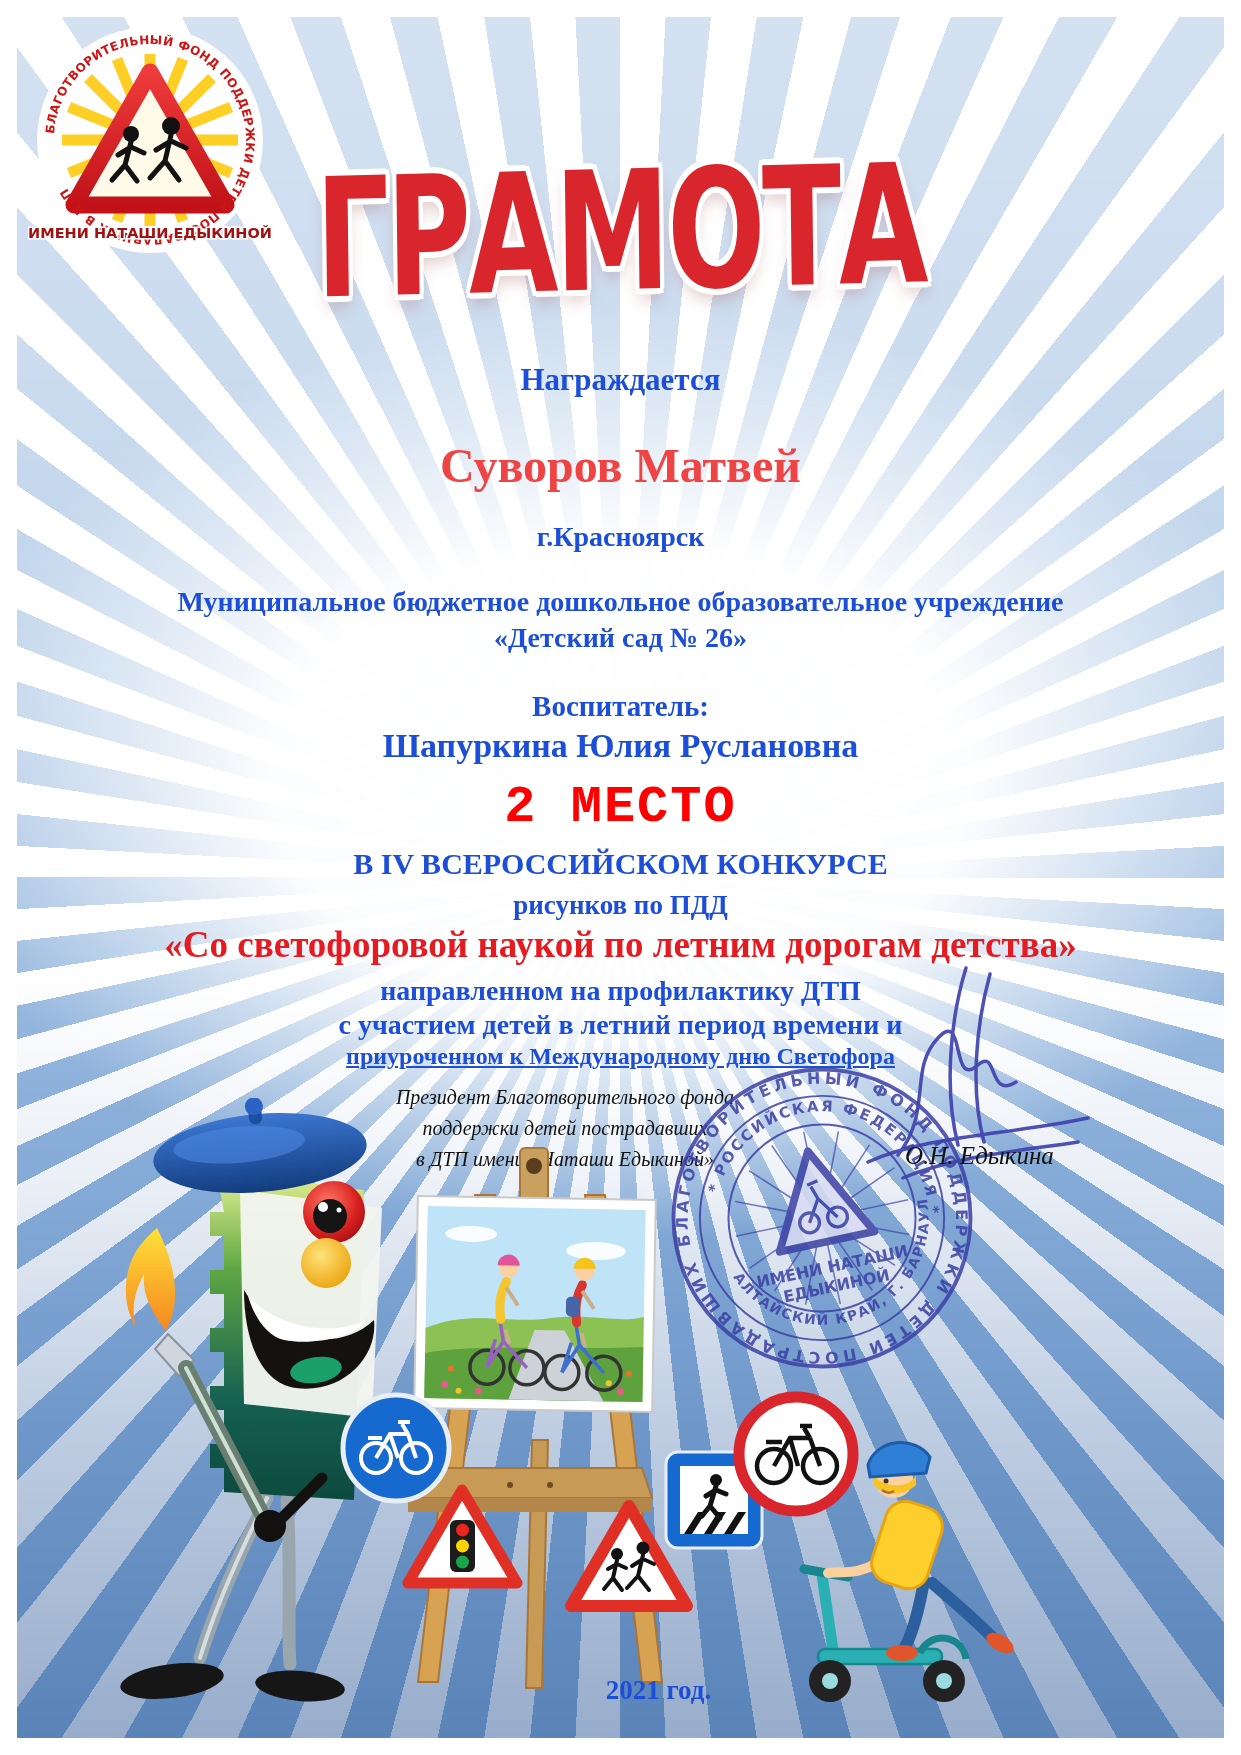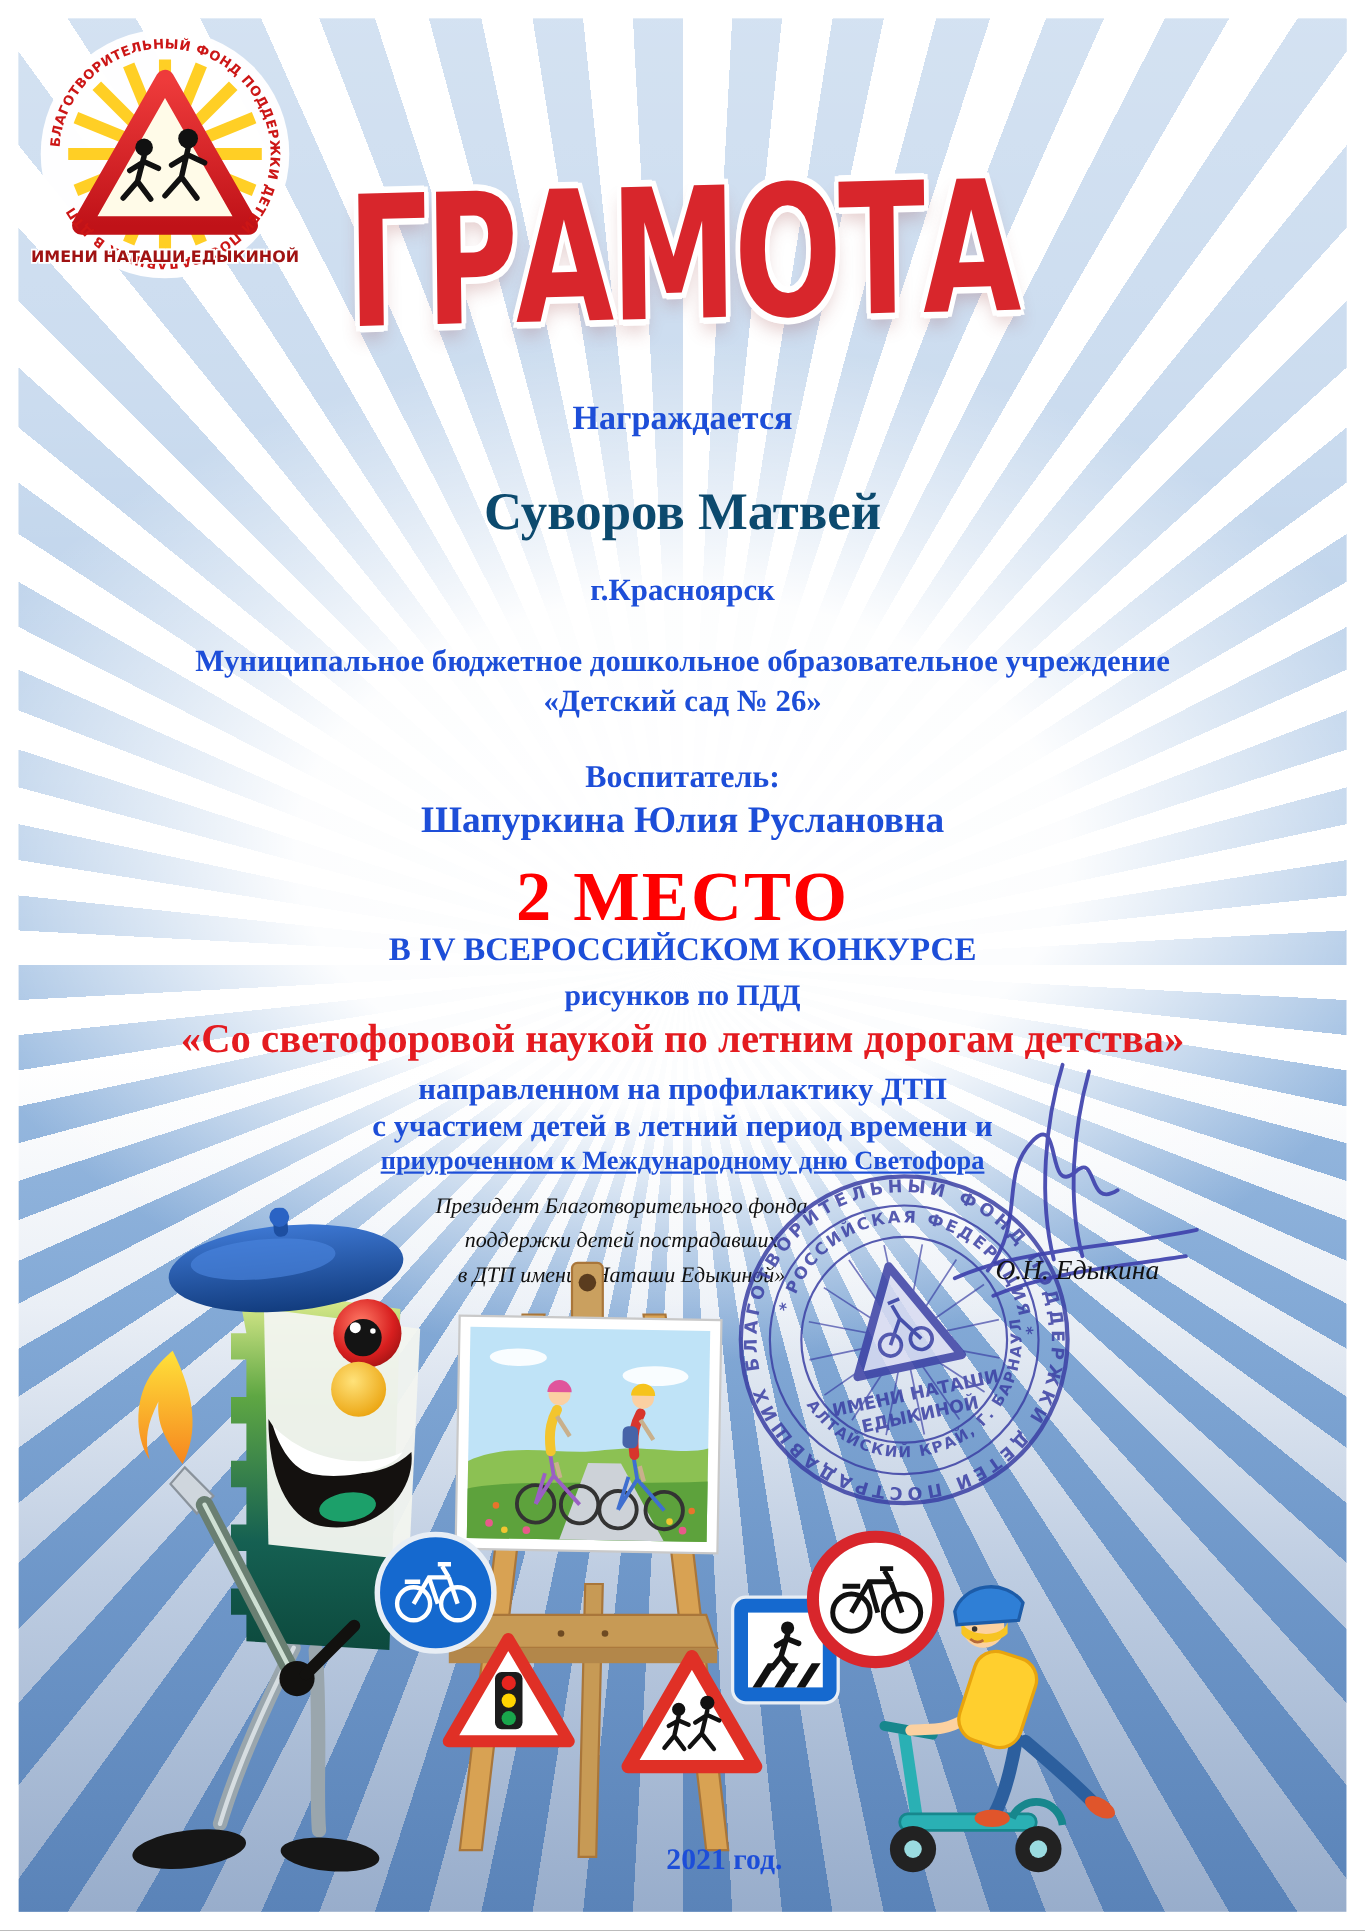--- a/index.html
+++ b/index.html
@@ -27,27 +27,27 @@
   .serif-b{font-family:"Liberation Serif",serif; font-weight:bold; color:#1d4ed8;}
   .title{
     top:150px; font-family:"DejaVu Sans",sans-serif; font-weight:bold;
     font-size:165px; line-height:1; color:#d8262c; letter-spacing:-4px;
     transform:scaleX(.70) rotate(-1deg); transform-origin:50% 50%;
     text-shadow:0 6px 0 #fff,0 -6px 0 #fff,6px 0 0 #fff,-6px 0 0 #fff,
                 5px 5px 0 #fff,-5px -5px 0 #fff,5px -5px 0 #fff,-5px 5px 0 #fff,
                 0 12px 18px rgba(150,60,60,.25);
   }
   .awarded{top:362px; font-size:31px;}
-  .rname{top:438px; font-size:48px; color:#0c4a6e;}
+  .rname{top:438px; font-size:48px; color:#ef4444;}
   .rcity{top:521px; font-size:28px;}
   .inst1{top:586px; font-size:28px;}
   .inst2{top:622px; font-size:28px;}
   .tlabel{top:690px; font-size:29px;}
   .tname{top:726px; font-size:34px;}
-  .place{top:778px; font-size:64px; font-family:Liberation Serif, serif; font-weight:bold; color:#fe0000; letter-spacing:2px;}
+  .place{top:778px; font-size:52px; font-family:Liberation Mono, monospace; font-weight:bold; color:#fe0000; letter-spacing:2px;}
   .c1{top:847px; font-size:30px;}
   .c2{top:890px; font-size:27px;}
   .ctitle{top:924px; font-size:37px; color:#e41b20;}
   .d1{top:975px; font-size:28px;}
   .d2{top:1009px; font-size:28px;}
   .d3{top:1043px; font-size:24px;text-decoration:underline;}
   .president{
     position:absolute; left:330px; top:1082px; width:470px; text-align:center;
     font-style:italic; font-size:20px; line-height:31px; color:#111;
   }

